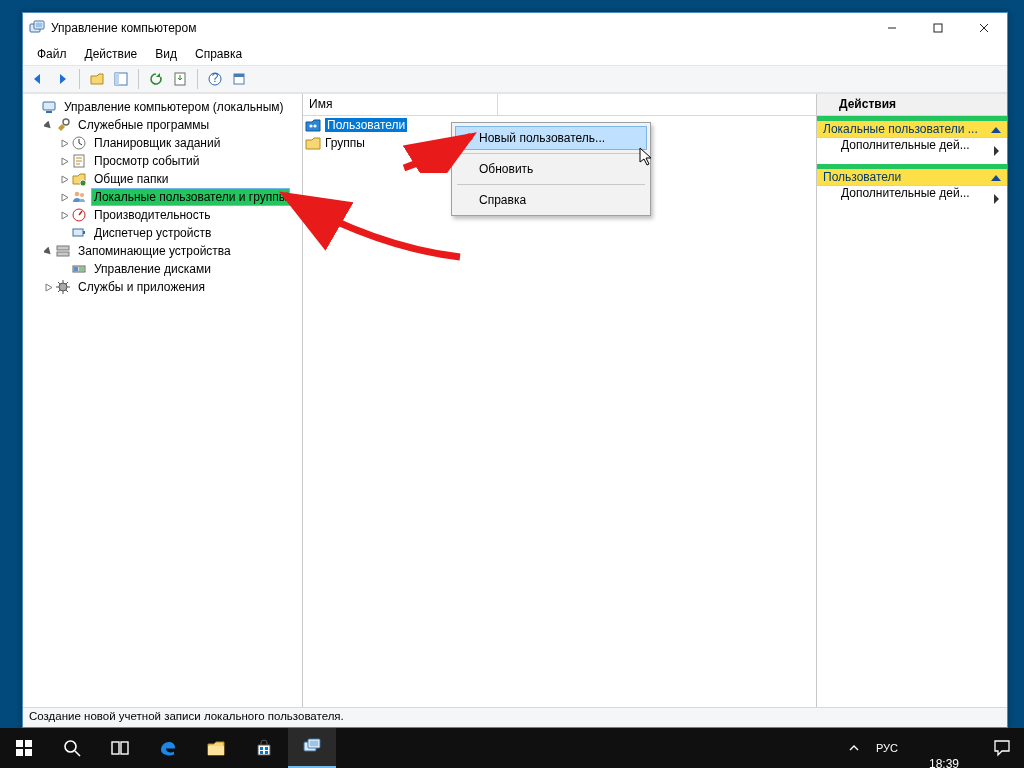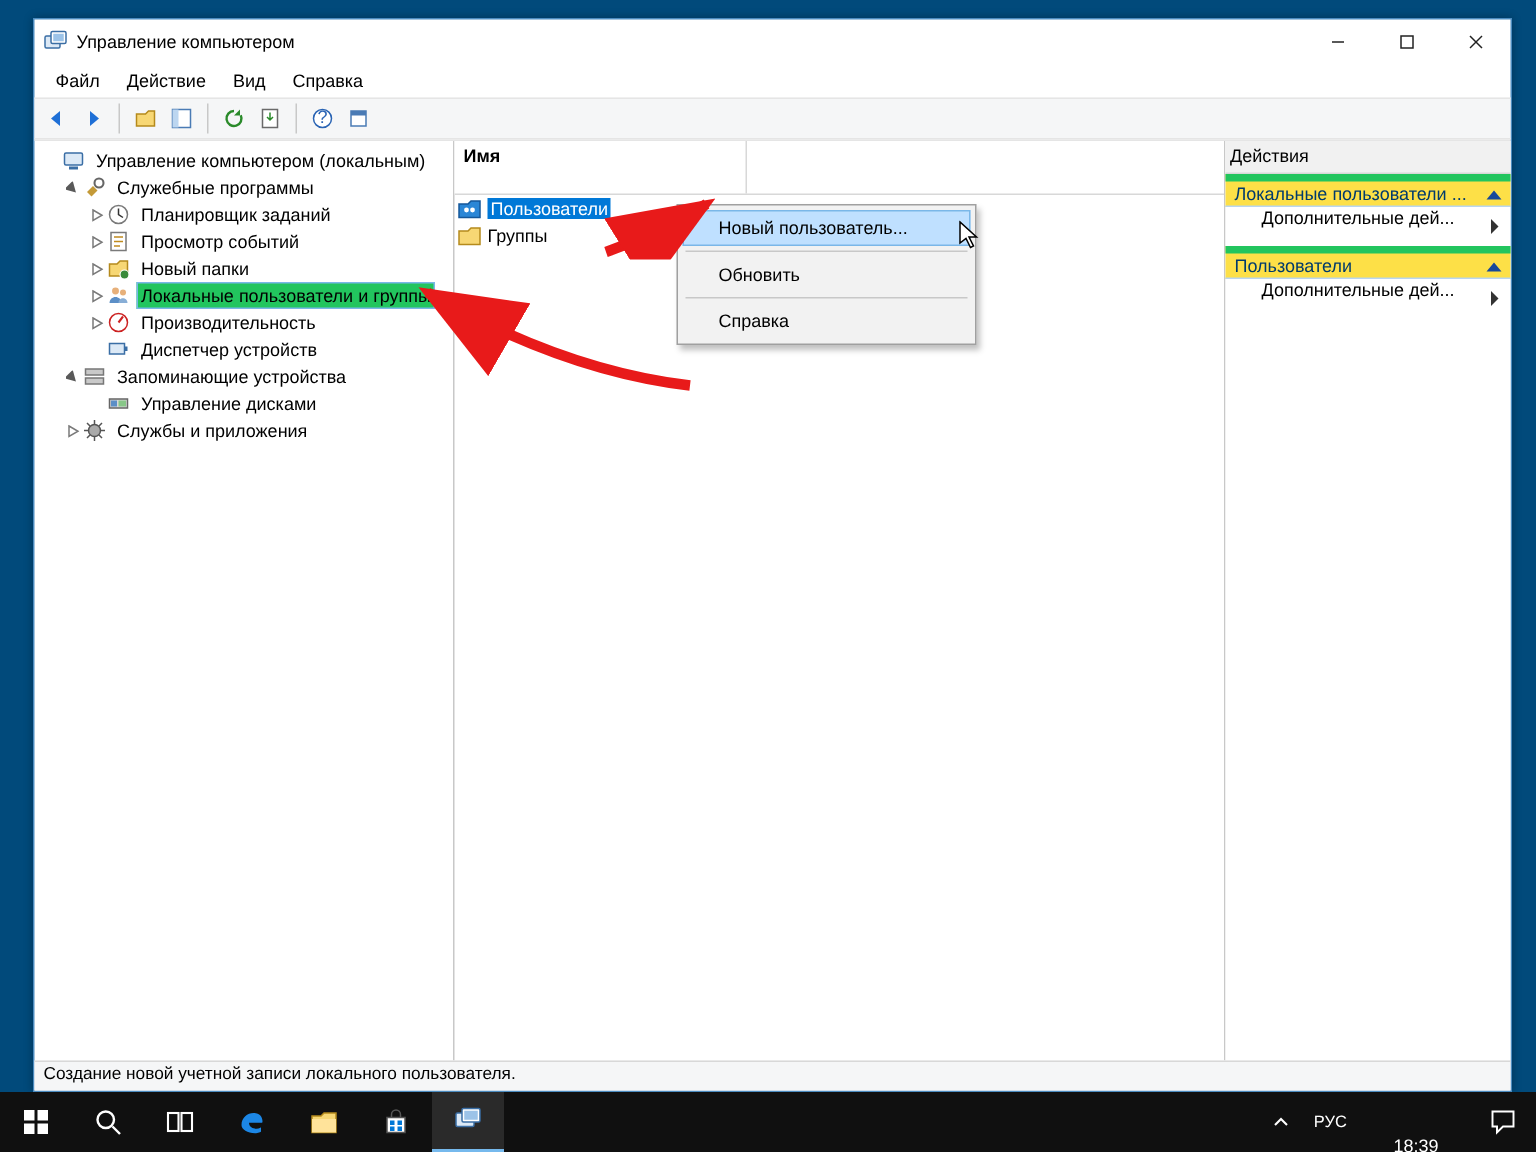--- a/index.html
+++ b/index.html
@@ -35,30 +35,30 @@
   .tnode { display:flex; align-items:center; height:18px; white-space:nowrap; }
   .tw { width:14px; text-align:center; color:#5a5a5a; font-size:11px; display:inline-block; }
   .tw svg { width:9px; height:9px; display:block; margin:auto; }
   .tic { width:16px; height:16px; margin-right:4px; display:flex; align-items:center; justify-content:center; }
   .tic svg { width:16px; height:16px; }
   .tlabel { padding:1px 2px; border:1px solid transparent; }
   .tlabel.sel { background:#22c55e; border-color:#7ab7e8; }
   .ind0{padding-left:2px}.ind1{padding-left:16px}.ind2{padding-left:32px}
 
   .mid { flex:1; border-right:1px solid #c8c8c8; display:flex; flex-direction:column; min-width:0;}
-  .colhead { height:36px; border-bottom:1px solid #d8d8d8; background:#fff; display:flex;font-weight:bold; }
+  .colhead { height:22px; border-bottom:1px solid #d8d8d8; background:#fff; display:flex; }
   .ch-cell { padding:3px 6px; border-right:1px solid #d8d8d8; width:195px; }
   .midbody { flex:1; position:relative; overflow:hidden; }
   .lrow { height:18px; display:flex; align-items:center; padding-left:2px; }
   .lrow .tic { margin-right:4px; }
   .lrow.sel { }
   .lrow.sel .rlabel { background:#0078d7; color:#fff; padding:0 2px; }
 
   .actions { width:190px; display:flex; flex-direction:column; background:#fff; }
-  .ahd { height:22px; background:#f1f1f1; border-bottom:1px solid #d8d8d8; padding:3px 3px; font-weight:normal; font-size:12px;}
+  .ahd { height:22px; background:#f1f1f1; border-bottom:1px solid #d8d8d8; padding:3px 22px; font-weight:bold; font-size:12px;}
   .agrp { background:#fde047; border-top:5px solid #22c55e; border-bottom:1px solid #b9d6f0; height:22px;
     display:flex; align-items:center; padding:0 6px; color:#003a6c; position:relative; overflow:hidden; white-space:nowrap; text-overflow:ellipsis;}
   .arrowup { position:absolute; right:6px; top:6px; width:0;height:0;border-left:5px solid transparent;border-right:5px solid transparent;border-bottom:6px solid #16499a;}
   .aitem { height:26px; display:flex; align-items:flex-start; padding:0 12px 0 24px; position:relative; white-space:nowrap; overflow:hidden; text-overflow:ellipsis;}
   .aitem .caret { position:absolute; right:8px; top:8px; width:0;height:0;border-top:5px solid transparent;border-bottom:5px solid transparent;border-left:5px solid #333;}
 
   .status { height:20px; border-top:1px solid #d8d8d8; padding:2px 6px; font-size:11.5px; background:#f5f6f7; }
 
   
   .ctxmenu { position:absolute; background:#f2f2f2; border:1px solid #a0a0a0; box-shadow:2px 3px 4px rgba(0,0,0,.25); padding:3px; width:200px; }
@@ -239,21 +239,21 @@
               <svg viewBox="0 0 9 9">
                 <path d="M2 1 L8 4.5 L2 8 Z" fill="none" stroke="#7a7a7a"></path>
               </svg>
             </span>
           <span class="tic">
               <svg viewBox="0 0 16 16">
                 <path d="M2 5h5l2-2h5v10H2z" fill="#f7d774" stroke="#b58a1c"></path>
                 <circle cx="12" cy="12" r="3" fill="#3a8a3a" stroke="#fff" stroke-width="0.8"></circle>
               </svg>
             </span>
-          <span class="tlabel">Новый папки</span>
+          <span class="tlabel">Общие папки</span>
         </div>
         <div class="tnode ind2">
           <span class="tw">
               <svg viewBox="0 0 9 9">
                 <path d="M2 1 L8 4.5 L2 8 Z" fill="none" stroke="#7a7a7a"></path>
               </svg>
             </span>
           <span class="tic">
               <svg viewBox="0 0 16 16">
                 <circle cx="6" cy="5" r="2.3" fill="#e7b07a"></circle>

